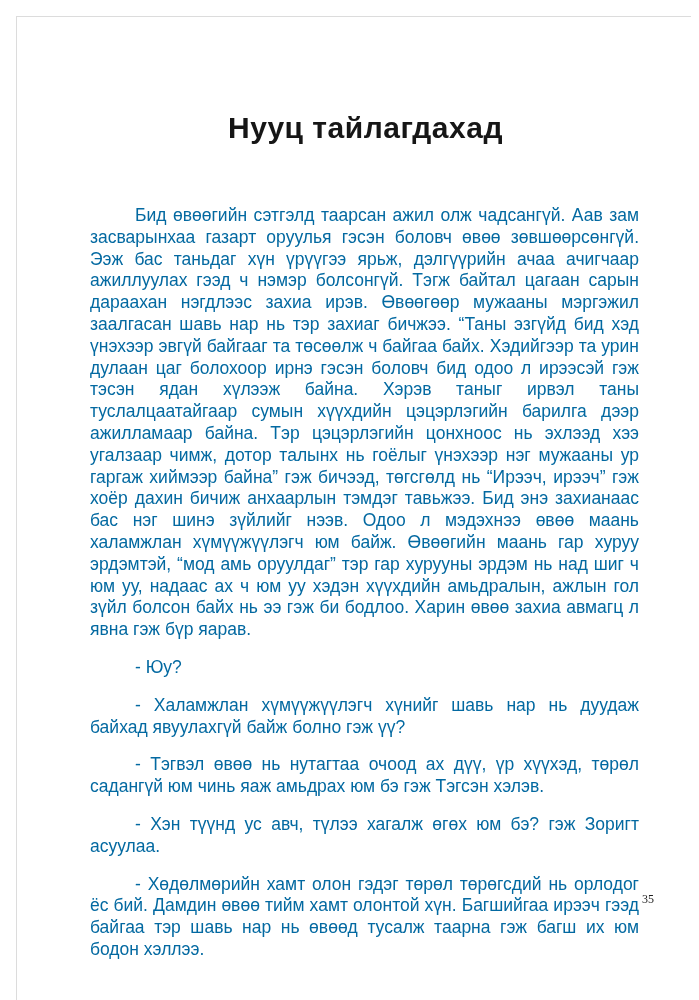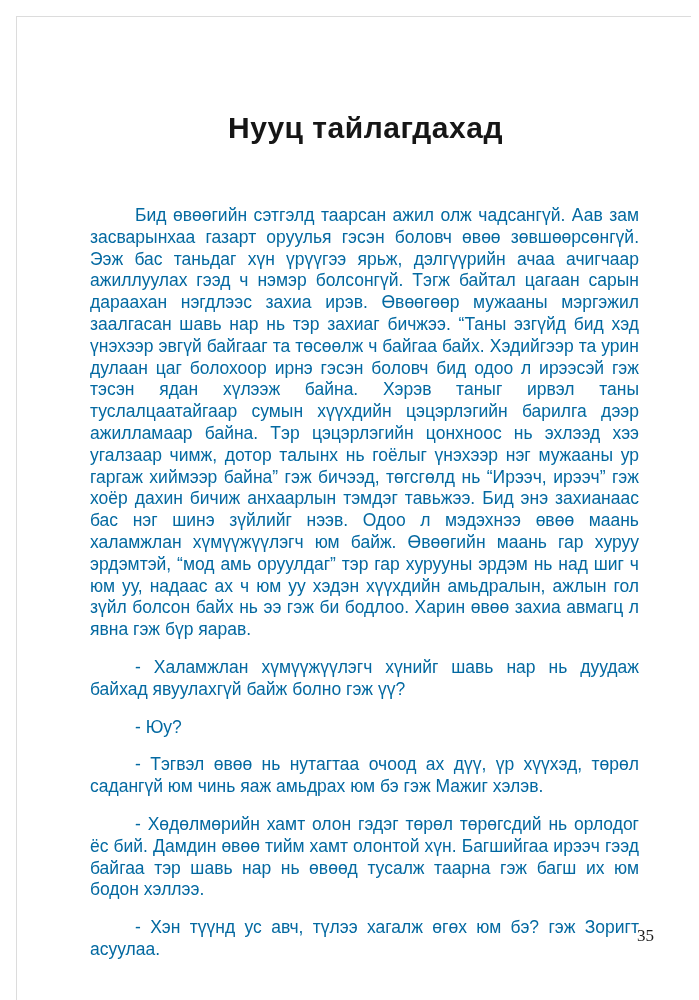--- a/index.html
+++ b/index.html
@@ -34,36 +34,36 @@
     text-align: justify;
   }
 
   .body-text p {
     text-indent: 45px;
     margin: 0;
   }
 
   .page-number {
     position: absolute;
-    top: 901px;
+    top: 867px;
     right: 52px;
     font-family: "Liberation Serif", serif;
-    font-size: 17px;
+    font-size: 12px;
     color: #1c1c1c;
   }
 </style>
 </head>
 <body>
 
 <div class="page">
   <h1 class="title">Нууц тайлагдахад</h1>
 
   <div class="body-text">
       <p>Бид өвөөгийн сэтгэлд таарсан ажил олж чадсангүй. Аав зам засварынхаа газарт оруулья гэсэн боловч өвөө зөвшөөрсөнгүй. Ээж бас таньдаг хүн үрүүгээ ярьж, дэлгүүрийн ачаа ачигчаар ажиллуулах гээд ч нэмэр болсонгүй. Тэгж байтал цагаан сарын дараахан нэгдлээс захиа ирэв. Өвөөгөөр мужааны мэргэжил заалгасан шавь нар нь тэр захиаг бичжээ. “Таны эзгүйд бид хэд үнэхээр эвгүй байгааг та төсөөлж ч байгаа байх. Хэдийгээр та урин дулаан цаг болохоор ирнэ гэсэн боловч бид одоо л ирээсэй гэж тэсэн ядан хүлээж байна. Хэрэв таныг ирвэл таны туслалцаатайгаар сумын хүүхдийн цэцэрлэгийн барилга дээр ажилламаар байна. Тэр цэцэрлэгийн цонхноос нь эхлээд хээ угалзаар чимж, дотор талынх нь гоёлыг үнэхээр нэг мужааны ур гаргаж хиймээр байна” гэж бичээд, төгсгөлд нь “Ирээч, ирээч” гэж хоёр дахин бичиж анхаарлын тэмдэг тавьжээ. Бид энэ захианаас бас нэг шинэ зүйлийг нээв. Одоо л мэдэхнээ өвөө маань халамжлан хүмүүжүүлэгч юм байж. Өвөөгийн маань гар хуруу эрдэмтэй, “мод амь оруулдаг” тэр гар хурууны эрдэм нь над шиг ч юм уу, надаас ах ч юм уу хэдэн хүүхдийн амьдралын, ажлын гол зүйл болсон байх нь ээ гэж би бодлоо. Харин өвөө захиа авмагц л явна гэж бүр яарав.</p>
+      <p>- Юу?</p>
       <p>- Халамжлан хүмүүжүүлэгч хүнийг шавь нар нь дуудаж байхад явуулахгүй байж болно гэж үү?</p>
-      <p>- Юу?</p>
-      <p>- Тэгвэл өвөө нь нутагтаа очоод ах дүү, үр хүүхэд, төрөл садангүй юм чинь яаж амьдрах юм бэ гэж Мажиг хэлэв.</p>
+      <p>- Тэгвэл өвөө нь нутагтаа очоод ах дүү, үр хүүхэд, төрөл садангүй юм чинь яаж амьдрах юм бэ гэж Тэгсэн хэлэв.</p>
+      <p>- Хэн түүнд ус авч, түлээ хагалж өгөх юм бэ? гэж Зоригт асуулаа.</p>
       <p>- Хөдөлмөрийн хамт олон гэдэг төрөл төрөгсдий нь орлодог ёс бий. Дамдин өвөө тийм хамт олонтой хүн. Багшийгаа ирээч гээд байгаа тэр шавь нар нь өвөөд тусалж таарна гэж багш их юм бодон хэллээ.</p>
-      <p>- Хэн түүнд ус авч, түлээ хагалж өгөх юм бэ? гэж Зоригт асуулаа.</p>
     </div>
 
   <div class="page-number">35</div>
 </div>
 
 </body></html>

